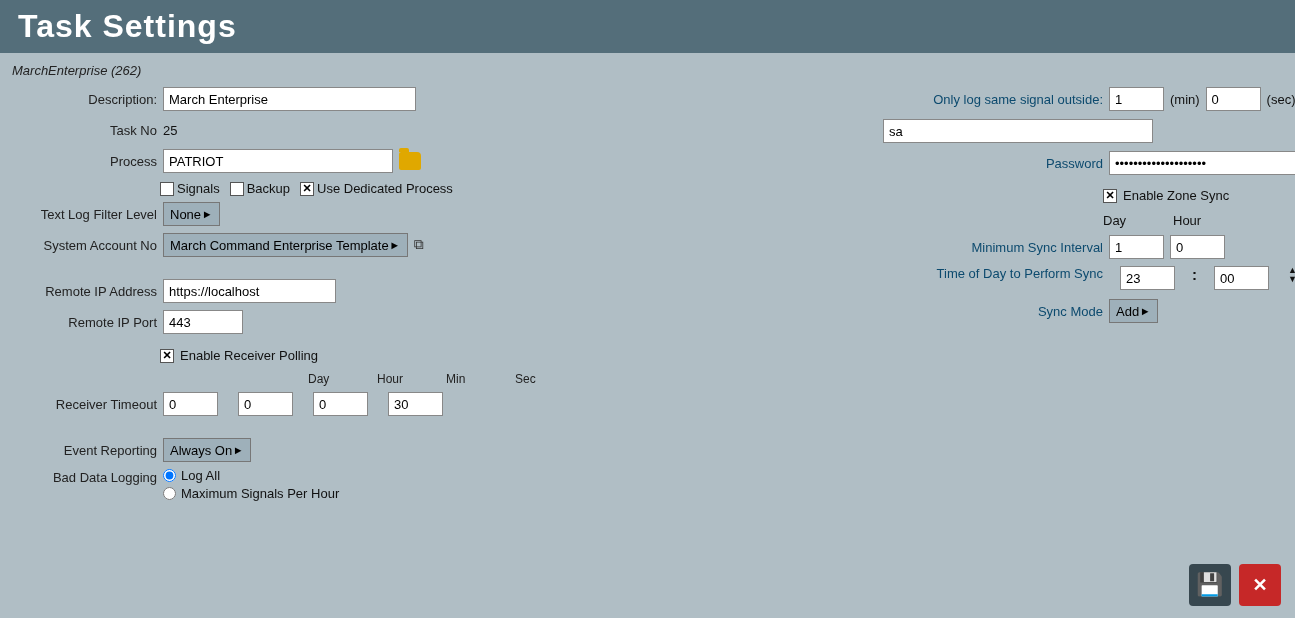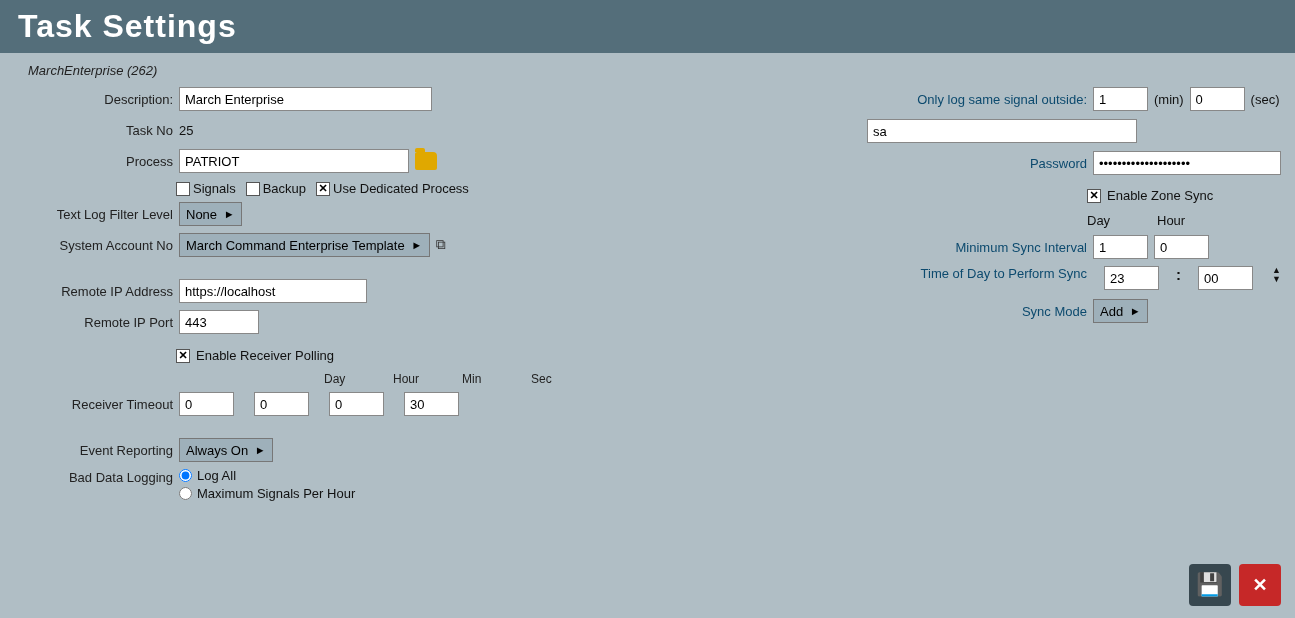--- a/index.html
+++ b/index.html
@@ -15,21 +15,21 @@
     }
     .page-title {
       font-size: 32px;
       font-weight: bold;
       color: #fff;
       background-color: #546e7a;
       padding: 8px 18px;
       letter-spacing: 1px;
     }
     .content {
-      padding: 10px 28px;
+      padding: 10px 12px;
       display: flex;
       flex-direction: column;
       gap: 0;
     }
     .subtitle {
       font-size: 13px;
       color: #222;
       margin-bottom: 8px;
       font-style: italic;
     }
@@ -71,21 +71,21 @@
     }
     input[type="text"], input[type="password"] {
       border: 1px solid #888;
       background: #fff;
       padding: 2px 5px;
       font-size: 13px;
       height: 24px;
     }
     .input-description { width: 253px; }
     .input-computer { width: 230px; }
-    .input-remote-ip { width: 188px; }
+    .input-remote-ip { width: 173px; }
     .input-remote-port { width: 80px; }
     .input-username { width: 270px; }
     .input-password { width: 270px; }
     .input-small { width: 55px; height: 24px; border: 1px solid #888; background: #fff; padding: 2px 5px; font-size: 13px; }
     .input-sync { width: 55px; height: 24px; border: 1px solid #888; background: #fff; padding: 2px 5px; font-size: 13px; }
     .checkbox-row {
       display: flex;
       align-items: center;
       gap: 10px;
       margin-left: 148px;
@@ -98,21 +98,20 @@
     }
     .dropdown-btn {
       display: flex;
       align-items: center;
       background: #9eb0ba;
       border: 1px solid #777;
       height: 24px;
       padding: 0 6px;
       cursor: pointer;
       font-size: 13px;
-      gap: 6px;
     }
     .dropdown-arrow {
       display: inline-block;
       width: 12px;
       text-align: center;
       font-size: 11px;
     }
     .folder-icon {
       display: inline-block;
       width: 22px;

